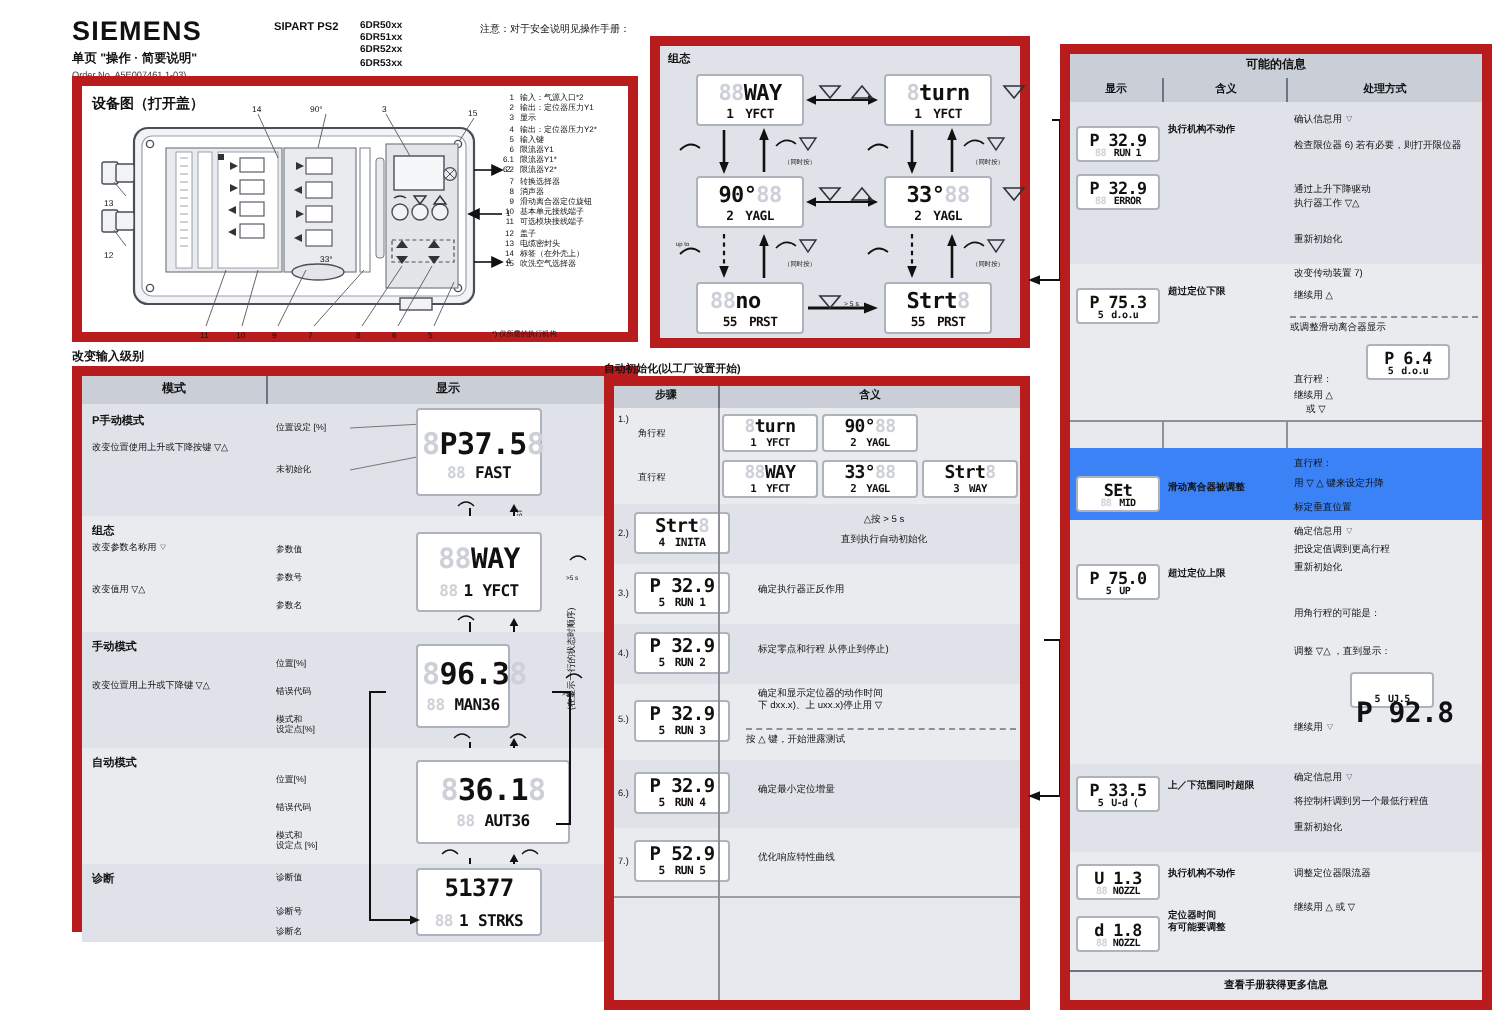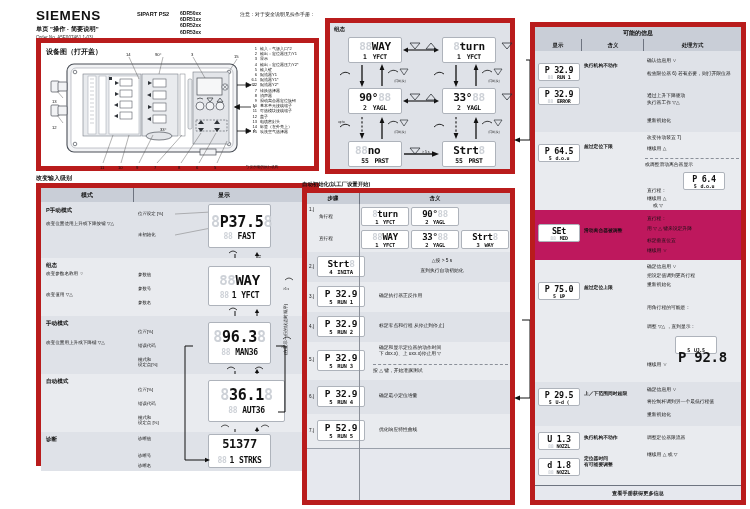--- a/index.html
+++ b/index.html
@@ -367,21 +367,21 @@
       <text x="50" y="13" font-size="3.2" fill="#111">&gt;5 s</text>
     </svg>
 
     <div class="mrow" style="top:128px;height:58px;background:#dfe2e8;">
       <div class="mlabel" style="top:4px;">手动模式</div>
       <div class="mdesc" style="top:24px;">改变位置用上升或下降键 ▽△</div>
       <div class="annot" style="left:97px;top:13px;">位置[%]</div>
       <div class="annot" style="left:97px;top:27px;">错误代码</div>
       <div class="annot" style="left:97px;top:41px;white-space:pre-line;">模式和
 设定点[%]</div>
-      <div class="lcd" style="left:167px;top:6px;width:63px;height:42px;text-decoration:underline;">
+      <div class="lcd" style="left:167px;top:6px;width:47px;height:42px;text-decoration:underline;">
         <div class="line1 seg" style="top:5px;font-size:15px;"><span class="ghost">8</span><span class="big">96.3</span><span class="ghost">8</span></div>
         <div class="line2 seg" style="top:25px;font-size:8px;"><span class="sghost">88</span><span class="small" style="margin-left:5px;">MAN36</span></div>
       </div>
       <svg style="position:absolute;left:228px;top:20px;" width="22" height="20">
         <path d="M14 3 q4 -4 8 0" fill="none" stroke="#111" stroke-width="0.7"></path>
         <text x="12" y="12" font-size="3.2" fill="#111">&gt;5 s</text>
       </svg>
     </div>
 
     <svg style="position:absolute;left:160px;top:178px;" width="110" height="13">
@@ -651,37 +651,37 @@
       <div class="mgmean" style="left:49px;top:12px;width:58px;">执行机构不动作</div>
       <div class="mgact" style="left:112px;right:3px;top:7px;">确认信息用 ⌔</div>
       <div class="mgact" style="left:112px;right:3px;top:20px;">检查限位器 6) 若有必要，则打开限位器</div>
       <div class="mgact" style="left:112px;right:3px;top:42px;white-space:pre-line;">通过上升下降驱动
 执行器工作   ▽△</div>
       <div class="mgact" style="left:112px;right:3px;top:67px;">重新初始化</div>
     </div>
 
     <div class="mgrow" style="top:105px;height:78px;background:#e9ebef;">
       <div class="lcd" style="left:3px;top:12px;width:42px;height:18px;">
-        <div class="line1 seg" style="top:1px;font-size:8.4px;"><span class="big">P 64.5</span></div>
+        <div class="line1 seg" style="top:1px;font-size:8.4px;"><span class="big">P 75.3</span></div>
         <div class="line2 seg" style="top:10px;font-size:5px;"><span class="small">5</span><span class="small" style="margin-left:4px;">d.o.u</span></div>
       </div>
       <div class="mgmean" style="left:49px;top:12px;width:58px;">超过定位下限</div>
       <div class="mgact" style="left:112px;right:3px;top:3px;">改变传动装置 7)</div>
       <div class="mgact" style="left:112px;right:3px;top:14px;">继续用 △</div>
       <div class="mgact dashed" style="left:110px;right:2px;top:26px;padding-top:3px;">或调整滑动离合器显示</div>
       <div class="lcd" style="left:148px;top:40px;width:42px;height:18px;">
         <div class="line1 seg" style="top:1px;font-size:8.4px;"><span class="big">P 6.4</span></div>
         <div class="line2 seg" style="top:10px;font-size:5px;"><span class="small">5</span><span class="small" style="margin-left:4px;">d.o.u</span></div>
       </div>
       <div class="mgact" style="left:112px;top:56px;">直行程：</div>
       <div class="mgact" style="left:112px;top:64px;">继续用 △</div>
       <div class="mgact" style="left:118px;top:71px;">或 ▽</div>
     </div>
 
-    <div class="mgrow" style="top:183px;height:50px;background:#be185d;">
+    <div class="mgrow" style="top:197px;height:50px;background:#3b82f6;">
       <div class="lcd" style="left:3px;top:14px;width:42px;height:18px;">
         <div class="line1 seg" style="top:1px;font-size:8.4px;"><span class="big">SEt</span></div>
         <div class="line2 seg" style="top:10px;font-size:5px;"><span class="sghost">88</span><span class="small" style="margin-left:4px;">MID</span></div>
       </div>
       <div class="mgmean" style="left:49px;top:18px;width:58px;">滑动离合器被调整</div>
       <div class="mgact" style="left:112px;right:3px;top:6px;">直行程：</div>
       <div class="mgact" style="left:112px;right:3px;top:16px;">用 ▽ △ 键来设定升降</div>
       <div class="mgact" style="left:112px;right:3px;top:28px;">标定垂直位置</div>
       <div class="mgact" style="left:112px;right:3px;top:38px;">继续用 ⌔</div>
     </div>
@@ -699,21 +699,21 @@
       <div class="mgact" style="left:112px;right:3px;top:64px;">调整 ▽△ ，直到显示：</div>
       <div class="lcd" style="left:140px;top:76px;width:42px;height:18px;">
         <div class="line1 seg" style="top:12px;font-size:14px;"><span class="big">P 92.8</span></div>
         <div class="line2 seg" style="top:10px;font-size:5px;"><span class="small">5</span><span class="small" style="margin-left:4px;">UJ.5</span></div>
       </div>
       <div class="mgact" style="left:112px;right:3px;top:102px;">继续用 ⌔</div>
     </div>
 
     <div class="mgrow" style="top:355px;height:44px;background:#dfe2e8;">
       <div class="lcd" style="left:3px;top:6px;width:42px;height:18px;">
-        <div class="line1 seg" style="top:1px;font-size:8.4px;"><span class="big">P 29.5</span></div>
+        <div class="line1 seg" style="top:1px;font-size:8.4px;"><span class="big">P 33.5</span></div>
         <div class="line2 seg" style="top:10px;font-size:5px;"><span class="small">5</span><span class="small" style="margin-left:4px;">U-d (</span></div>
       </div>
       <div class="mgmean" style="left:49px;top:9px;width:58px;">上／下范围同时超限</div>
       <div class="mgact" style="left:112px;right:3px;top:5px;">确定信息用 ⌔</div>
       <div class="mgact" style="left:112px;right:3px;top:17px;">将控制杆调到另一个最低行程值</div>
       <div class="mgact" style="left:112px;right:3px;top:30px;">重新初始化</div>
     </div>
 
     <div class="mgrow" style="top:399px;height:70px;background:#e9ebef;border-bottom:1px solid #6e7480;">
       <div class="lcd" style="left:3px;top:6px;width:42px;height:18px;">

